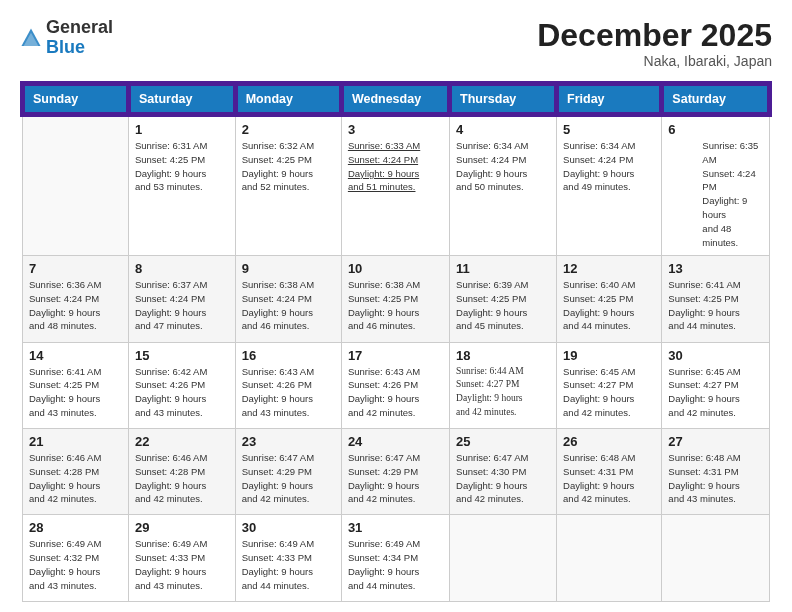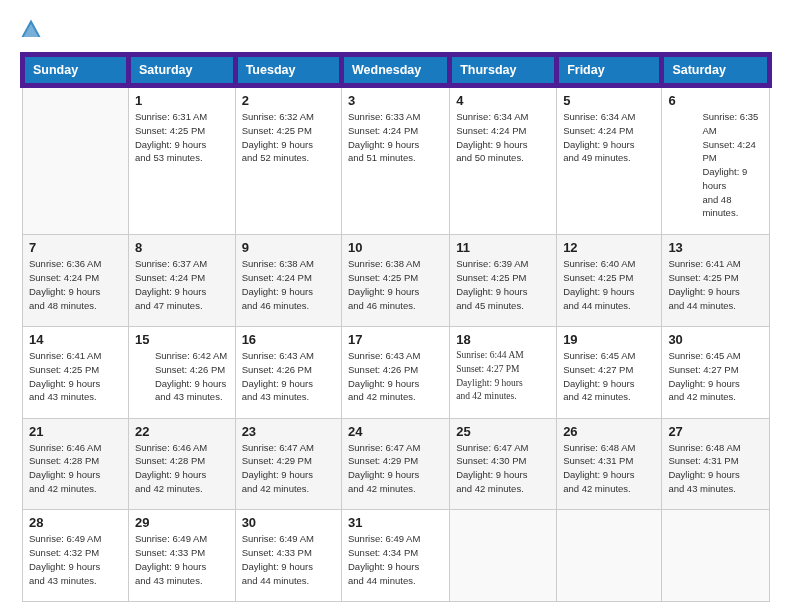--- a/index.html
+++ b/index.html
@@ -97,29 +97,37 @@
 </head>
 <body>
 
 <div class="page">
   <div class="header">
     <div class="logo">
       <svg class="logo-icon" viewBox="0 0 30 30" xmlns="http://www.w3.org/2000/svg">
         <polygon points="15,2 28,26 2,26" fill="#1a7abf" opacity="0.85"></polygon>
         <polygon points="15,8 25,26 5,26" fill="#fff" opacity="0.3"></polygon>
       </svg>
+      <div class="logo-text">
+        <span class="logo-general">General</span><br>
+        <span class="logo-blue">Blue</span>
+      </div>
+    </div>
+    <div class="title-block">
+      <div class="month-title">December 2025</div>
+      <div class="location">Naka, Ibaraki, Japan</div>
     </div>
   </div>
 
   <table class="calendar-table">
     <thead>
       <tr>
         <th>Sunday</th>
         <th>Saturday</th>
-        <th>Tuesday</th>
+        <th>Monday</th>
         <th>Wednesday</th>
         <th>Thursday</th>
         <th>Friday</th>
         <th>Saturday</th>
       </tr>
     </thead>
     <tbody id="calendar-body">
     <tr>
           <td class="empty-cell"></td>
           <td>
@@ -131,21 +139,21 @@
           </td>
           <td>
             <div class="day-number">2</div>
             <div class="day-info" style="white-space: pre-line;">Sunrise: 6:32 AM
 Sunset: 4:25 PM
 Daylight: 9 hours
 and 52 minutes.</div>
           </td>
           <td>
             <div class="day-number">3</div>
-            <div class="day-info" style="white-space: pre-line;">Sunrise: 6:33 AM
+            <div class="day-info" style="white-space: pre-line; text-decoration: underline;">Sunrise: 6:33 AM
 Sunset: 4:24 PM
 Daylight: 9 hours
 and 51 minutes.</div>
           </td>
           <td>
             <div class="day-number">4</div>
             <div class="day-info" style="white-space: pre-line;">Sunrise: 6:34 AM
 Sunset: 4:24 PM
 Daylight: 9 hours
 and 50 minutes.</div>
@@ -219,21 +227,21 @@
         <tr>
           <td>
             <div class="day-number">14</div>
             <div class="day-info" style="white-space: pre-line;">Sunrise: 6:41 AM
 Sunset: 4:25 PM
 Daylight: 9 hours
 and 43 minutes.</div>
           </td>
           <td>
             <div class="day-number">15</div>
-            <div class="day-info" style="white-space: pre-line; margin-left: 20px;">Sunrise: 6:42 AM
+            <div class="day-info" style="white-space: pre-line;">Sunrise: 6:42 AM
 Sunset: 4:26 PM
 Daylight: 9 hours
 and 43 minutes.</div>
           </td>
           <td>
             <div class="day-number">16</div>
             <div class="day-info" style="white-space: pre-line;">Sunrise: 6:43 AM
 Sunset: 4:26 PM
 Daylight: 9 hours
 and 43 minutes.</div>

